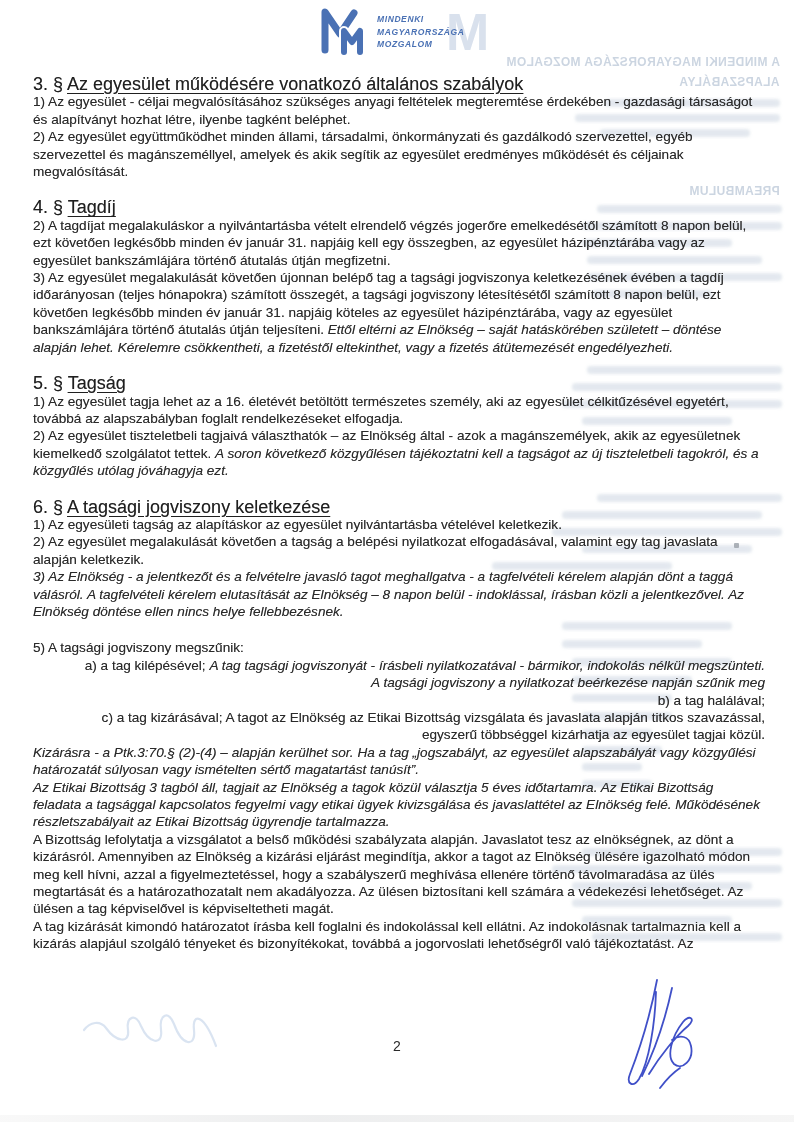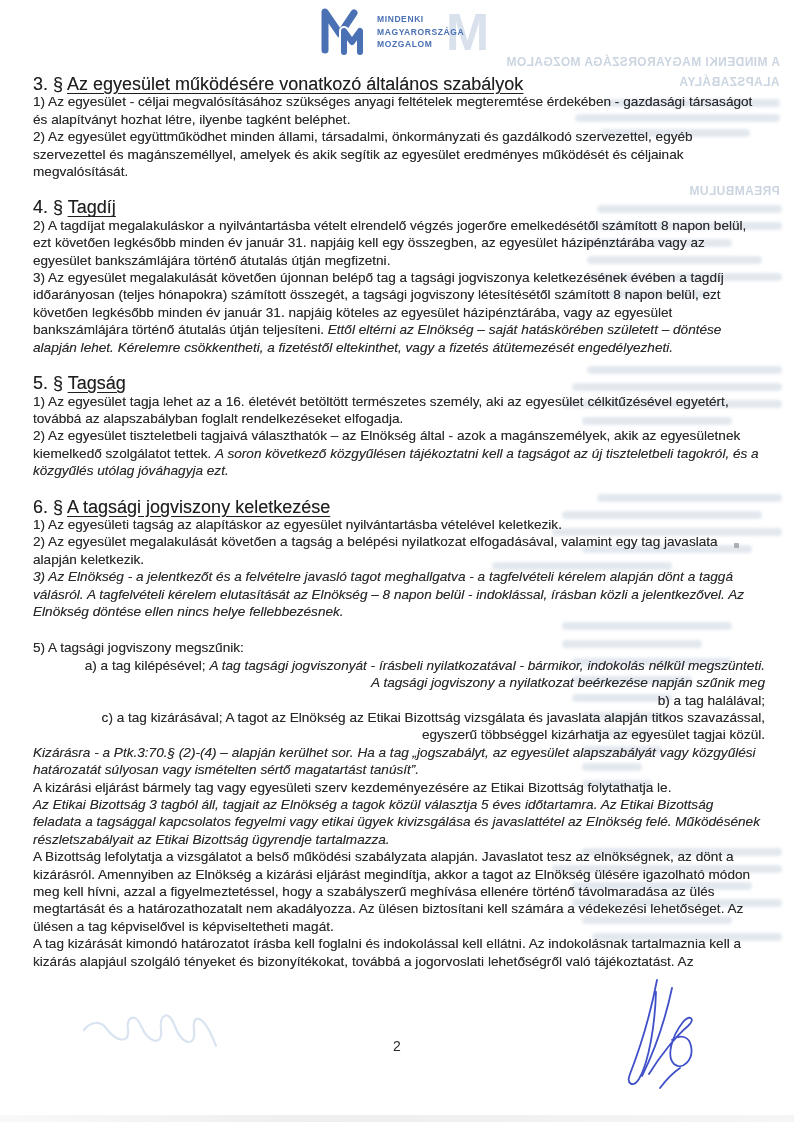--- a/index.html
+++ b/index.html
@@ -9,21 +9,21 @@
     background:#ffffff;
     overflow:hidden;
     font-family:"Liberation Sans","DejaVu Sans",sans-serif;
     color:#2a2a2a;
   }
   
   .logo{position:absolute;left:318px;top:4px;display:flex;align-items:center;gap:7px;}
   .logo-text{display:flex;flex-direction:column;justify-content:center;gap:2px;}
   .logo-text span{
     font-size:8.5px;font-weight:bold;letter-spacing:.6px;
-    color:#4a71b4;line-height:1.25;
+    color:#4a71b4;line-height:1.25;font-style:italic;
   }
   
   .ghost-layer{position:absolute;inset:0;pointer-events:none;}
   .ghost-text{
     position:absolute;
     font-size:12px;font-weight:bold;letter-spacing:.4px;
     color:#c3cedc;white-space:nowrap;
     transform:scaleX(-1);
     filter:blur(.4px);
     opacity:.85;
@@ -152,21 +152,20 @@
         <p class="para"><span>1) Az egyesületi tagság az alapításkor az egyesület nyilvántartásba vételével keletkezik.</span></p>
         <p class="para"><span>2) Az egyesület megalakulását követően a tagság a belépési nyilatkozat elfogadásával, valamint egy tag javaslata alapján keletkezik.</span></p>
         <p class="para"><span class="it">3) Az Elnökség - a jelentkezőt és a felvételre javasló tagot meghallgatva - a tagfelvételi kérelem alapján dönt a taggá válásról. A tagfelvételi kérelem elutasítását az Elnökség – 8 napon belül - indoklással, írásban közli a jelentkezővel. Az Elnökség döntése ellen nincs helye fellebbezésnek.</span></p>
       </section>
       <section>
         <p class="para"><span>5) A tagsági jogviszony megszűnik:</span></p>
         <p class="para ind"><span>a) a tag kilépésével; </span><span class="it">A tag tagsági jogviszonyát - írásbeli nyilatkozatával - bármikor, indokolás nélkül megszünteti. A tagsági jogviszony a nyilatkozat beérkezése napján szűnik meg</span></p>
         <p class="para ind"><span>b) a tag halálával;</span></p>
         <p class="para ind"><span>c) a tag kizárásával; A tagot az Elnökség az Etikai Bizottság vizsgálata és javaslata alapján  titkos szavazással, egyszerű többséggel kizárhatja az egyesület tagjai közül.</span></p>
         <p class="para"><span class="it">Kizárásra - a Ptk.3:70.§ (2)-(4) – alapján kerülhet sor. Ha a tag „jogszabályt, az egyesület alapszabályát vagy közgyűlési határozatát súlyosan vagy ismételten sértő magatartást tanúsít”.</span></p>
-        <p class="para"><span>A kizárási eljárást bármely tag vagy egyesületi szerv kezdeményezésére az Etikai Bizottság folytathatja le.</span></p>
         <p class="para"><span class="it">Az Etikai Bizottság 3 tagból áll, tagjait az Elnökség a tagok közül választja 5 éves időtartamra. Az Etikai Bizottság feladata a tagsággal kapcsolatos fegyelmi vagy etikai ügyek kivizsgálása és javaslattétel az Elnökség felé. Működésének részletszabályait az Etikai Bizottság ügyrendje tartalmazza.</span></p>
         <p class="para"><span>A Bizottság lefolytatja a vizsgálatot a belső működési szabályzata alapján. Javaslatot tesz az elnökségnek, az dönt a kizárásról. Amennyiben az Elnökség a kizárási eljárást megindítja, akkor a tagot az Elnökség ülésére igazolható módon meg kell hívni, azzal a figyelmeztetéssel, hogy a szabályszerű meghívása ellenére történő távolmaradása az ülés megtartását és a határozathozatalt nem akadályozza. Az ülésen biztosítani kell számára a védekezési lehetőséget. Az ülésen a tag képviselővel is képviseltetheti magát.</span></p>
         <p class="para"><span>A tag kizárását kimondó határozatot írásba kell foglalni és indokolással kell ellátni. Az indokolásnak tartalmaznia kell a kizárás alapjául szolgáló tényeket és bizonyítékokat, továbbá a jogorvoslati lehetőségről való tájékoztatást. Az</span></p>
       </section>
     </div>
 
   <div class="speck"></div>
 
   <div class="page-number">2</div>
 

